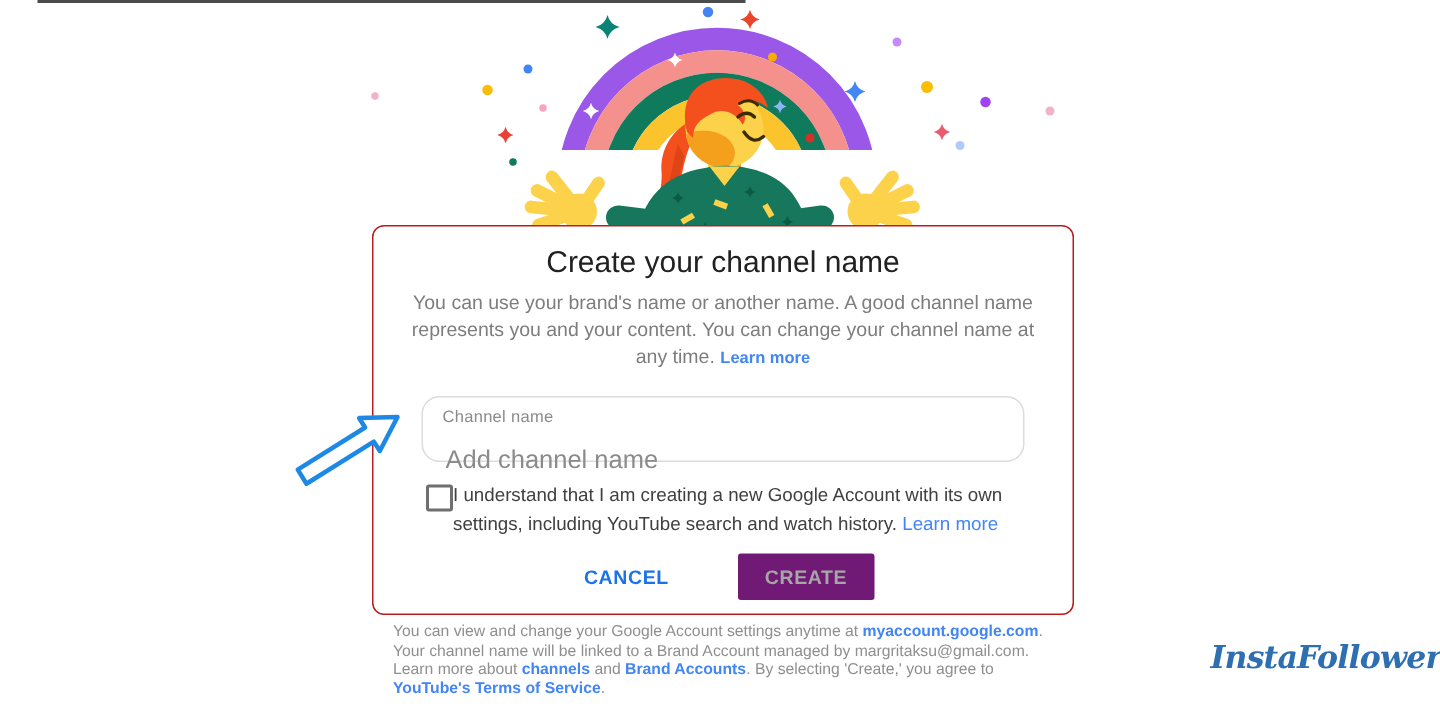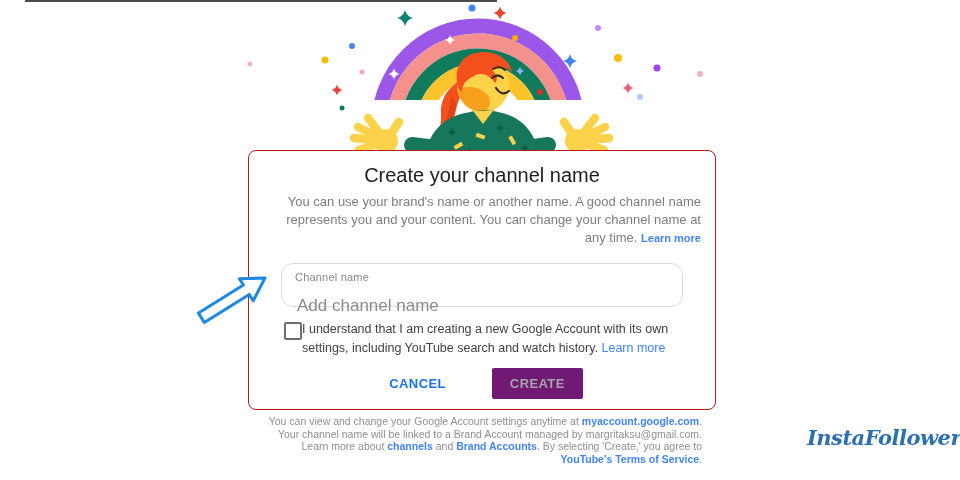--- a/index.html
+++ b/index.html
@@ -13,21 +13,21 @@
   .illustration{position:absolute;left:0;top:0;width:960px;height:162px;}
   .dialog{
     position:absolute;left:248px;top:150px;width:468px;height:260px;
     background:#ffffff;border:1px solid #b91c1c;border-radius:8px;
     box-sizing:border-box;padding-top:12px;z-index:5;
   }
   .dialog-title{
     text-align:center;font-size:20px;line-height:24px;color:#212121;font-weight:400;
   }
   .dialog-subtitle{
-    margin:6px 14px 0;text-align:right;font-size:13px;line-height:18px;color:#7d7d7d;
+    margin:6px 14px 0;text-align:center;font-size:13px;line-height:18px;color:#7d7d7d;
   }
   .link{color:#4285f4;text-decoration:none;cursor:pointer;}
   .small-link{font-size:11px;font-weight:bold;}
   .input-box{
     margin:16px 32px 0;height:44px;box-sizing:border-box;
     border:1px solid #dadce0;border-radius:12px;padding:7px 13px 6px;
   }
   .input-label{font-size:11px;color:#8a8a8a;letter-spacing:.2px;}
   .input-box input{
     border:none;outline:none;width:100%;margin-top:12px;
@@ -48,21 +48,21 @@
   .btn-cancel{
     background:none;border:none;color:#1a73e8;font-weight:bold;font-size:13px;
     letter-spacing:.4px;cursor:pointer;font-family:"Liberation Sans", sans-serif;padding:7px 8px;
   }
   .btn-create{
     background:#701a75;border:none;color:#a6a6a6;font-weight:bold;font-size:13px;
     letter-spacing:.4px;cursor:default;font-family:"Liberation Sans", sans-serif;
     padding:8px 18px;border-radius:2px;
   }
   .footer{
-    position:absolute;left:262px;top:415px;width:440px;text-align:right;
+    position:absolute;left:262px;top:415px;width:440px;text-align:left;
     font-size:10.5px;line-height:12.5px;color:#8f8f8f;z-index:4;
   }
   .footer .link{font-weight:bold;font-size:10.5px;}
   .arrow-annot{position:absolute;left:193px;top:258px;z-index:6;}
   .logo{
     position:absolute;left:786px;top:410px;width:175px;height:55px;z-index:6;
     display:flex;align-items:center;gap:21px;
   }
   .logo-text{
     font-family:"DejaVu Serif", serif;font-style:italic;font-weight:bold;

